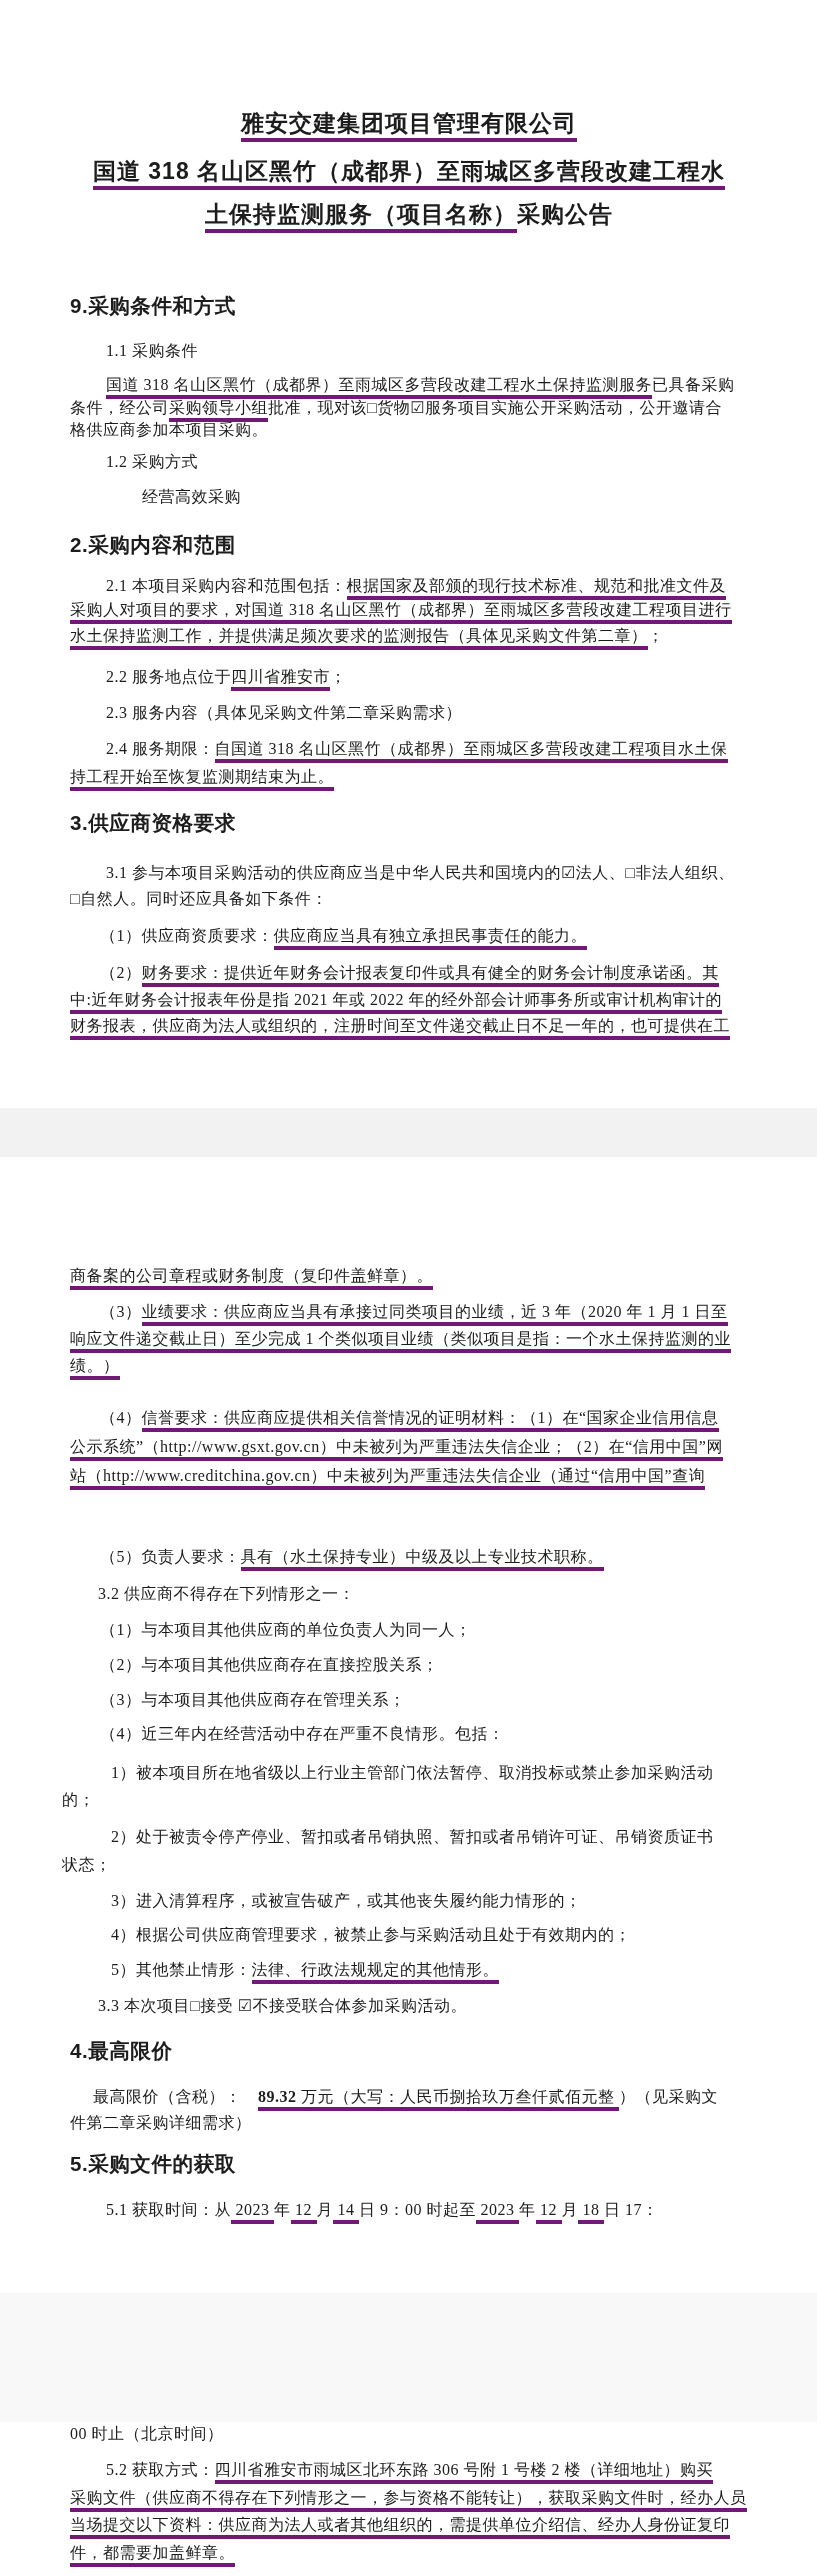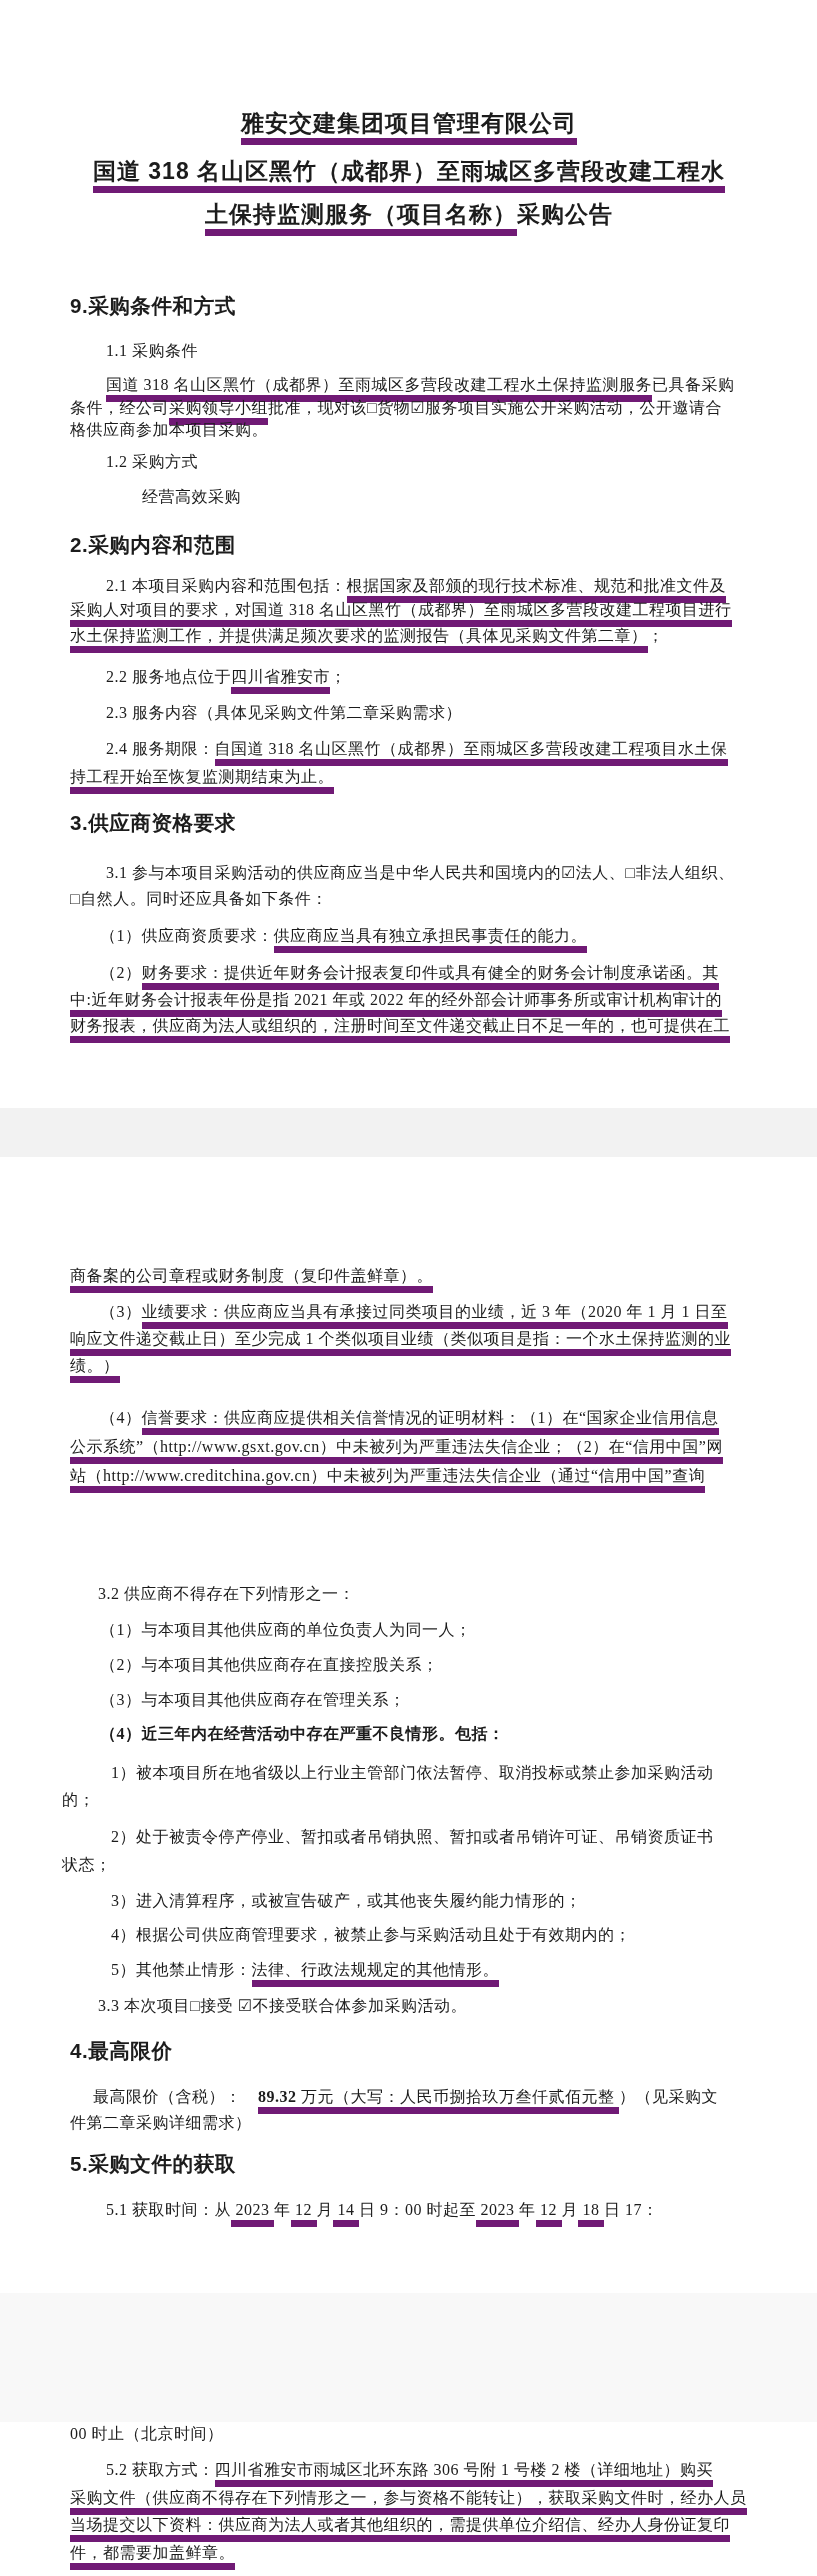--- a/index.html
+++ b/index.html
@@ -9,21 +9,21 @@
     background:#ffffff;
     font-family:"Liberation Serif","DejaVu Serif",serif;
     color:#1c1c1c;
     overflow:hidden;
   }
   .shade{position:absolute;left:0;width:100%;pointer-events:none;}
   .block{position:absolute;white-space:nowrap;line-height:1.25;}
   .body{font-size:16px;letter-spacing:0.5px;}
   .title{left:0;width:100%;text-align:center;font-family:"Liberation Sans","DejaVu Sans",sans-serif;font-weight:700;font-size:23px;letter-spacing:1px;}
   .h1{font-family:"Liberation Sans","DejaVu Sans",sans-serif;font-weight:700;font-size:20.6px;letter-spacing:0.5px;}
-  span.u{border-bottom:7px solid #701a75;padding-bottom:1.5px;}
+  span.u{border-bottom:4px solid #701a75;padding-bottom:1.5px;}
   span.b{font-weight:700;}
 </style>
 </head>
 <body>
 
 <div id="page" style="width: 818px; height: 3468px; background: rgb(255, 255, 255); color: rgb(28, 28, 28);">
     <div class="shade" style="top: 1108px; height: 49px; background: rgb(242, 242, 242);"></div>
     <div class="shade" style="top: 2293px; height: 129px; background: rgb(248, 248, 248);"></div>
     <div class="block title" style="top: 109px;"><span class="u">雅安交建集团项目管理有限公司</span></div>
     <div class="block title" style="top: 157px;"><span class="u">国道 318 名山区黑竹（成都界）至雨城区多营段改建工程水</span></div>
@@ -50,25 +50,26 @@
     <div class="block body" style="top: 963px; left: 100px;"><span>（2）</span><span class="u">财务要求：提供近年财务会计报表复印件或具有健全的财务会计制度承诺函。其</span></div>
     <div class="block body" style="top: 990px; left: 70px;"><span class="u">中:近年财务会计报表年份是指 2021 年或 2022 年的经外部会计师事务所或审计机构审计的</span></div>
     <div class="block body" style="top: 1016px; left: 70px;"><span class="u">财务报表，供应商为法人或组织的，注册时间至文件递交截止日不足一年的，也可提供在工</span></div>
     <div class="block body" style="top: 1266px; left: 70px;"><span class="u">商备案的公司章程或财务制度（复印件盖鲜章）。</span></div>
     <div class="block body" style="top: 1302px; left: 100px;"><span>（3）</span><span class="u">业绩要求：</span><span class="u">供应商应当具有承接过同类项目的业绩，近 3 年（2020 年 1 月 1 日至</span></div>
     <div class="block body" style="top: 1329px; left: 70px;"><span class="u">响应文件递交截止日）至少完成 1 个类似项目业绩（类似项目是指：一个水土保持监测的业</span></div>
     <div class="block body" style="top: 1356px; left: 70px;"><span class="u">绩。）</span></div>
     <div class="block body" style="top: 1408px; left: 100px;"><span>（4）</span><span class="u">信誉要求：</span><span class="u">供应商应提供相关信誉情况的证明材料：（1）在“国家企业信用信息</span></div>
     <div class="block body" style="top: 1437px; left: 70px;"><span class="u">公示系统”（http://www.gsxt.gov.cn）中未被列为严重违法失信企业；（2）在“信用中国”网</span></div>
     <div class="block body" style="top: 1466px; left: 70px;"><span class="u">站（http://www.creditchina.gov.cn）中未被列为严重违法失信企业（通过“信用中国”查询</span></div>
+    <div class="block body" style="top: 1547px; left: 100px;"><span>（5）负责人要求：</span><span class="u">具有（水土保持专业）中级及以上专业技术职称。</span></div>
     <div class="block body" style="top: 1584px; left: 98px;"><span>3.2 供应商不得存在下列情形之一：</span></div>
     <div class="block body" style="top: 1620px; left: 100px;"><span>（1）与本项目其他供应商的单位负责人为同一人；</span></div>
     <div class="block body" style="top: 1655px; left: 100px;"><span>（2）与本项目其他供应商存在直接控股关系；</span></div>
     <div class="block body" style="top: 1690px; left: 100px;"><span>（3）与本项目其他供应商存在管理关系；</span></div>
-    <div class="block body" style="top: 1724px; left: 100px; font-weight: bold;"><span>（4）近三年内在经营活动中存在严重不良情形。包括：</span></div>
+    <div class="block body" style="top: 1724px; left: 100px;"><span>（4）近三年内在经营活动中存在严重不良情形。包括：</span></div>
     <div class="block body" style="top: 1763px; left: 111px;"><span>1）被本项目所在地省级以上行业主管部门依法暂停、取消投标或禁止参加采购活动</span></div>
     <div class="block body" style="top: 1790px; left: 62px;"><span>的；</span></div>
     <div class="block body" style="top: 1827px; left: 111px;"><span>2）处于被责令停产停业、暂扣或者吊销执照、暂扣或者吊销许可证、吊销资质证书</span></div>
     <div class="block body" style="top: 1855px; left: 62px;"><span>状态；</span></div>
     <div class="block body" style="top: 1891px; left: 111px;"><span>3）进入清算程序，或被宣告破产，或其他丧失履约能力情形的；</span></div>
     <div class="block body" style="top: 1925px; left: 111px;"><span>4）根据公司供应商管理要求，被禁止参与采购活动且处于有效期内的；</span></div>
     <div class="block body" style="top: 1960px; left: 111px;"><span>5）其他禁止情形：</span><span class="u">法律、行政法规规定的其他情形。</span></div>
     <div class="block body" style="top: 1996px; left: 98px;"><span>3.3 本次项目□接受 ☑不接受联合体参加采购活动。</span></div>
     <div class="block h1" style="top: 2038px; left: 70px;"><span>4.最高限价</span></div>
     <div class="block body" style="top: 2087px; left: 93px;"><span>最高限价（含税）：　</span><span class="u b">89.32 </span><span class="u">万元（大写：人民币捌拾玖万叁仟贰佰元整 </span><span>）（见采购文</span></div>

